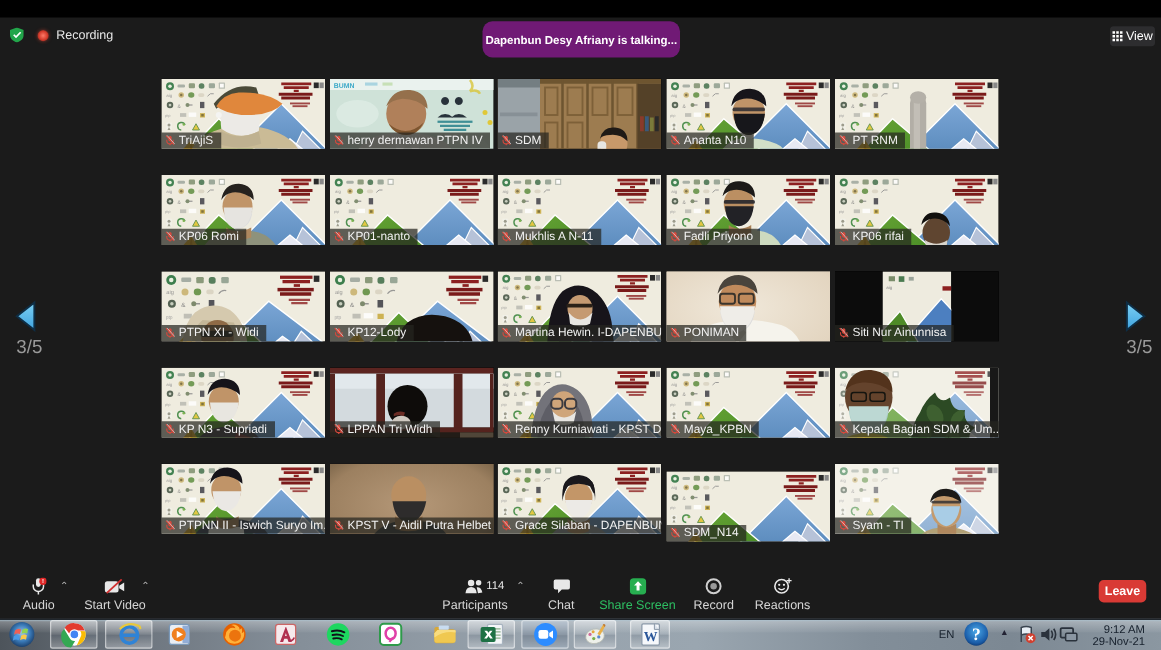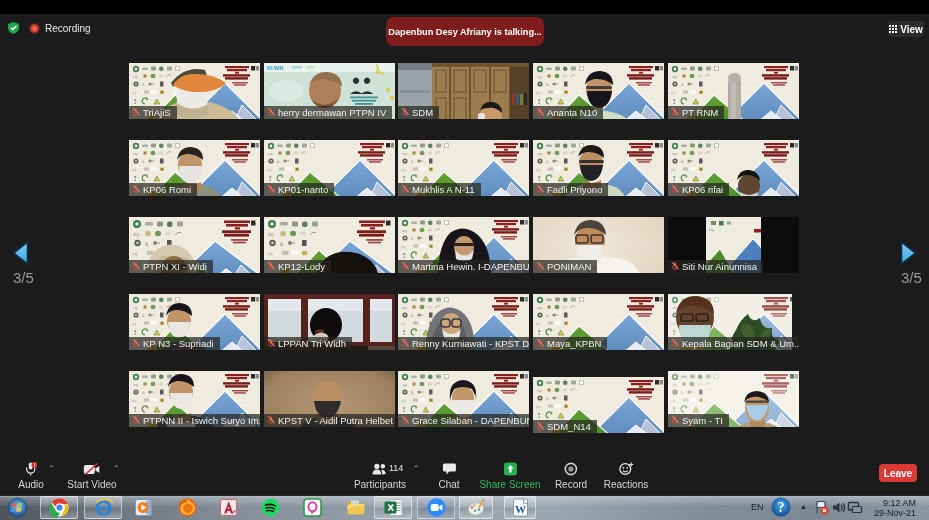--- a/index.html
+++ b/index.html
@@ -17,24 +17,24 @@
 #wmin{left:857px;width:15px;border-radius:0 0 0 3px}
 #wmax{left:872px;width:16px}
 #wcls{left:888px;width:37px;border-radius:0 0 3px 0;
 background:linear-gradient(180deg,#dfa294 0%,#c47a68 42%,#b05a46 55%,#bd7660 100%);border-color:#7e4238}
 .wb span{position:absolute;left:0;top:0;width:100%;height:100%;display:flex;align-items:center;justify-content:center;color:#fff;font-size:7.5px;text-shadow:0 0 1px #555}
 #wmin span{align-items:flex-end;padding-bottom:2px}
 #meet{position:absolute;left:0;top:14px;width:929px;height:481px;background:#1b1b1b}
 #shield{position:absolute;left:8px;top:22px;width:11px;height:12px}
 #recdot{position:absolute;left:30px;top:24px;width:9px;height:9px;border-radius:50%;background:radial-gradient(circle,#ff7a68 0%,#d33a2a 55%,rgba(180,40,30,.2) 100%);box-shadow:0 0 3px rgba(255,80,60,.5)}
 #rectx{position:absolute;left:45px;top:23px;font-size:10px;color:#e8e8e8}
-#toast{position:absolute;left:386px;top:17px;width:158px;height:29px;border-radius:8px;background:#7f1d1d;
+#toast{position:absolute;left:386px;top:17px;width:158px;height:29px;border-radius:8px;background:#701a75;
 display:flex;align-items:center;justify-content:center;color:#fff;font-size:9.2px;font-weight:bold;white-space:nowrap}
 #viewbtn{position:absolute;left:888px;top:21px;width:36px;height:16px;border-radius:3px;background:#2d2d2f;
-display:flex;align-items:center;justify-content:center;gap:3px;color:#fff;font-size:10px;font-weight:bold}
+display:flex;align-items:center;justify-content:center;gap:3px;color:#fff;font-size:10px;font-weight:normal}
 .gicon{width:8px;height:8px;display:grid;grid-template-columns:repeat(3,2px);grid-template-rows:repeat(3,2px);gap:1px}
 .gicon i{background:#fff}
 .pnum{position:absolute;color:#9a9a9a;font-size:15px}
 #pnl{left:13px;top:269px}
 #pnr{left:901px;top:269px}
 .t{position:absolute;width:131px;height:56px;overflow:hidden;background:#000}
 .t svg.bg{position:absolute;left:0;top:0;width:131px;height:73px;display:block}
 .nl{position:absolute;left:0;bottom:0;height:13px;background:rgba(38,38,32,.72);display:flex;align-items:center;padding:0 6px 0 3px;gap:3px}
 .nl span{color:#f2f2f2;font-size:9.5px;white-space:nowrap}
 .nl svg{width:8px;height:9px;flex:0 0 auto}

